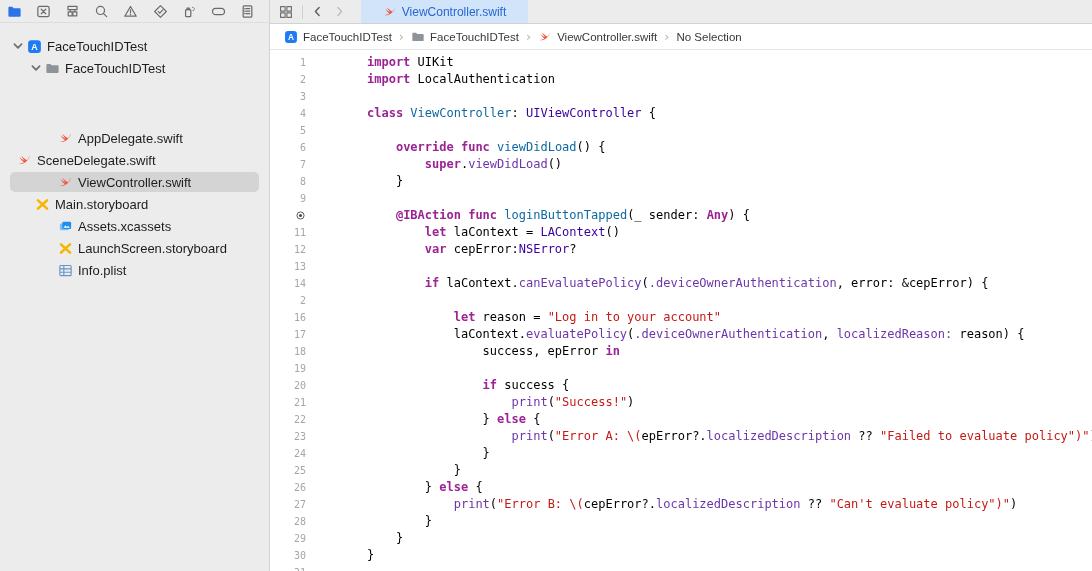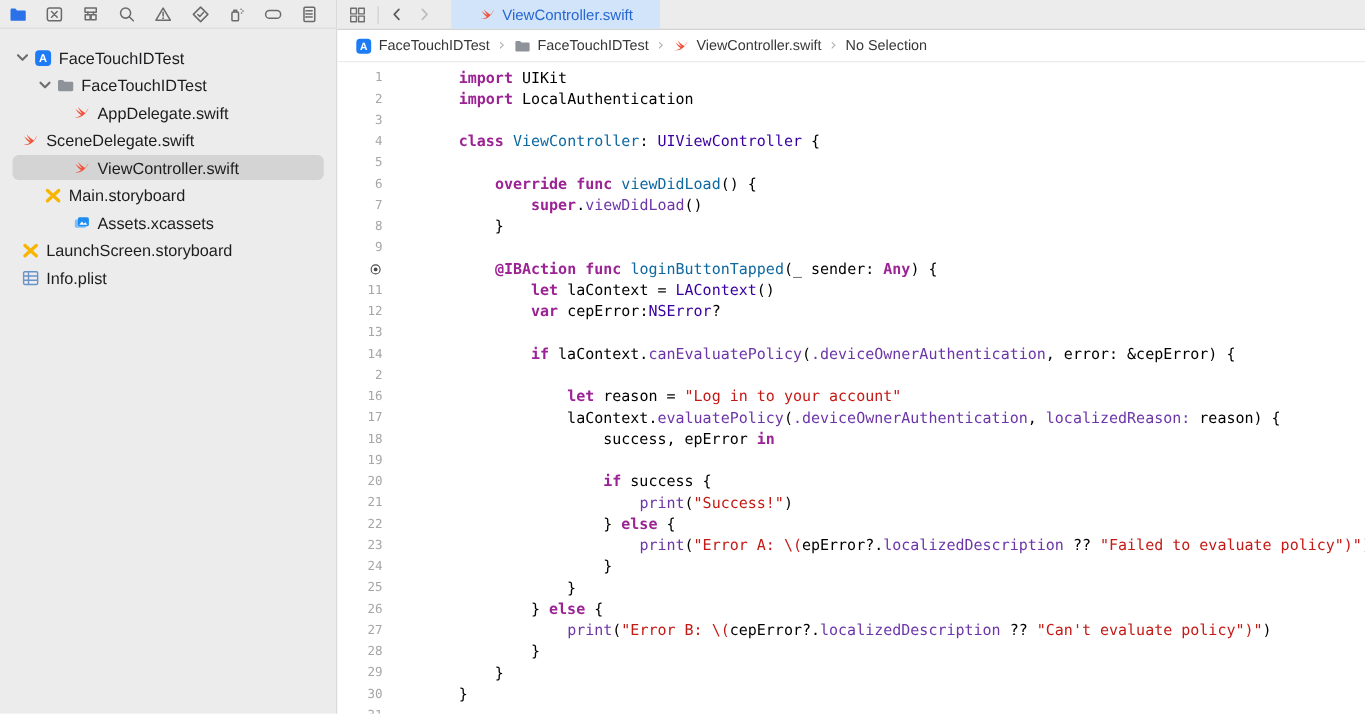--- a/index.html
+++ b/index.html
@@ -170,21 +170,21 @@
               <path d="M4.4 6.2L8 9.8l3.6-3.6" stroke="#6e6e6e" stroke-width="1.7" stroke-linecap="round" stroke-linejoin="round"></path>
             </svg>
           </span>
           <span class="tree-icon">
             <svg viewBox="0 0 16 16" fill="none" xmlns="http://www.w3.org/2000/svg">
               <path d="M1.5 4.2a1.1 1.1 0 011.1-1.1h3.1l1.4 1.5h6.3a1.1 1.1 0 011.1 1.1v5.9a1.1 1.1 0 01-1.1 1.1H2.6a1.1 1.1 0 01-1.1-1.1z" fill="#8e9399"></path>
             </svg>
           </span>
           <span>FaceTouchIDTest</span>
         </div>
-        <div class="tree-row" style="padding-left: 41px;">
+        <div class="tree-row" style="padding-left: 41px; margin-top: 48px;">
           <span class="spacer16"></span>
           <span class="tree-icon">
             <svg viewBox="0 0 16 16" fill="none" xmlns="http://www.w3.org/2000/svg">
               <path d="M14 2.5C13.1 5.8 11 8.7 8.2 10.4 5.9 11.8 3.2 12 1.8 11.4c2 .1 4-.5 5.6-1.6C5.3 8.3 3.5 6.1 2.6 4.2c1.8 1.8 3.9 3.3 5.7 4.2C6.8 6.7 5.3 4.4 4.6 2.8c2 2.1 4.3 4 6.2 5C11.9 6.2 13.2 4.4 14 2.5z" fill="#f05138"></path>
             </svg>
           </span>
           <span>AppDelegate.swift</span>
         </div>
         <div class="tree-row" style="">
           <span class="spacer16"></span>
@@ -218,30 +218,30 @@
           <span class="spacer16"></span>
           <span class="tree-icon">
             <svg viewBox="0 0 16 16" fill="none" xmlns="http://www.w3.org/2000/svg">
               <rect x="2" y="4.8" width="9.4" height="7.2" rx="1.4" fill="#7cc0f7"></rect>
               <rect x="4.6" y="3" width="9.4" height="7.6" rx="1.4" fill="#1e8df2"></rect>
               <path d="M5.8 9.4l2.2-2.7 1.6 1.8 1.2-1.3 2 2.2z" fill="#fff"></path>
             </svg>
           </span>
           <span>Assets.xcassets</span>
         </div>
-        <div class="tree-row" style="">
+        <div class="tree-row" style="padding-left: 41px;">
           <span class="spacer16"></span>
           <span class="tree-icon">
             <svg viewBox="0 0 16 16" fill="none" xmlns="http://www.w3.org/2000/svg">
               <path d="M3.2 3.6L12.8 12.4M12.8 3.6L3.2 12.4" stroke="#f7b500" stroke-width="2.8" stroke-linecap="round"></path>
             </svg>
           </span>
           <span>LaunchScreen.storyboard</span>
         </div>
-        <div class="tree-row" style="">
+        <div class="tree-row" style="padding-left: 41px;">
           <span class="spacer16"></span>
           <span class="tree-icon">
             <svg viewBox="0 0 16 16" fill="none" xmlns="http://www.w3.org/2000/svg">
               <rect x="2" y="2.6" width="12" height="10.8" rx="1" stroke="#6a93c9" stroke-width="1.2"></rect>
               <path d="M6.2 2.6v10.8M2 6.2h12M2 9.8h12" stroke="#6a93c9" stroke-width="1.2"></path>
             </svg>
           </span>
           <span>Info.plist</span>
         </div>
       </div>

